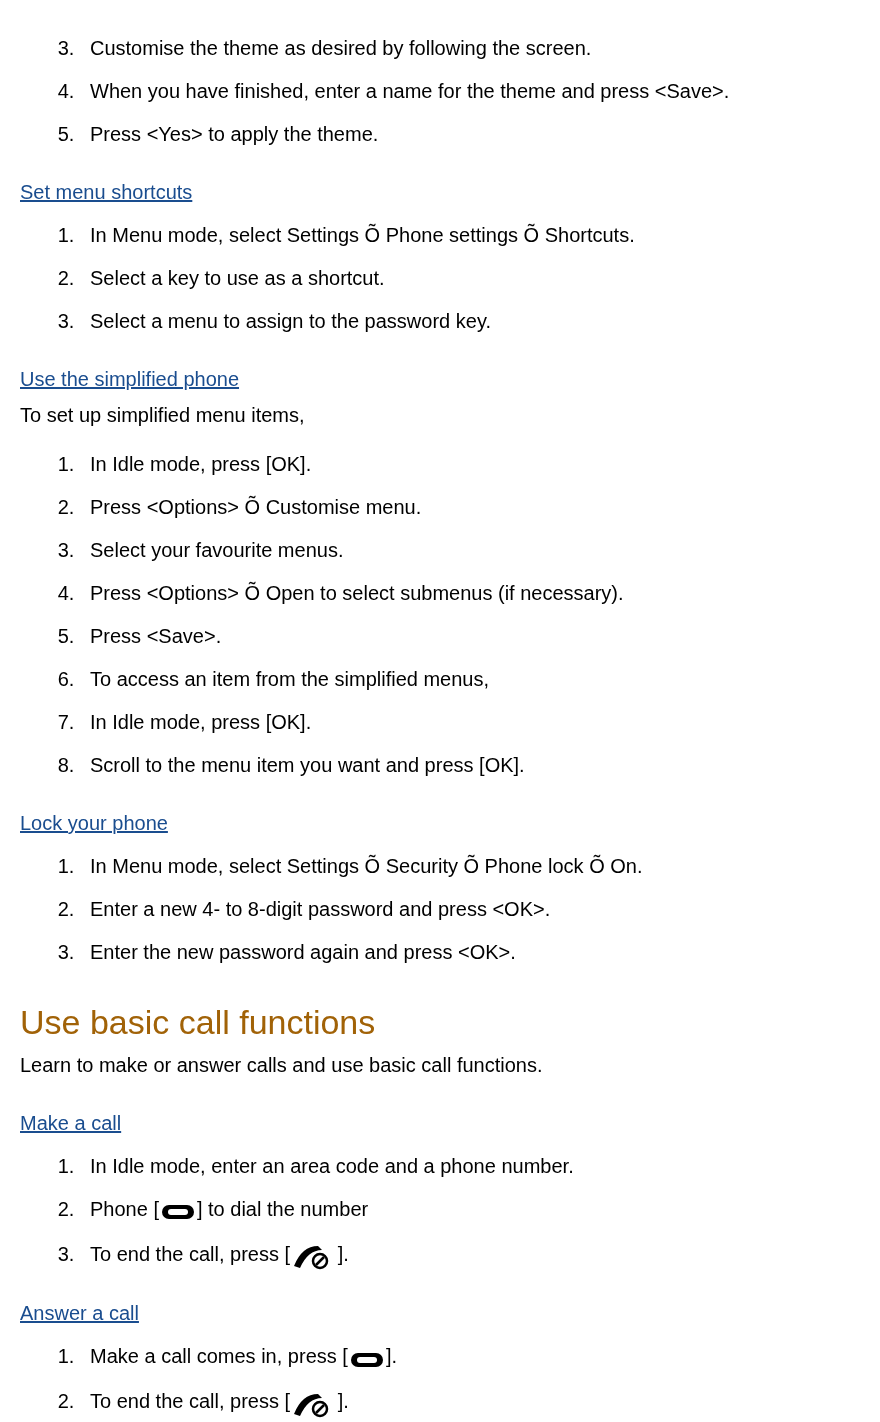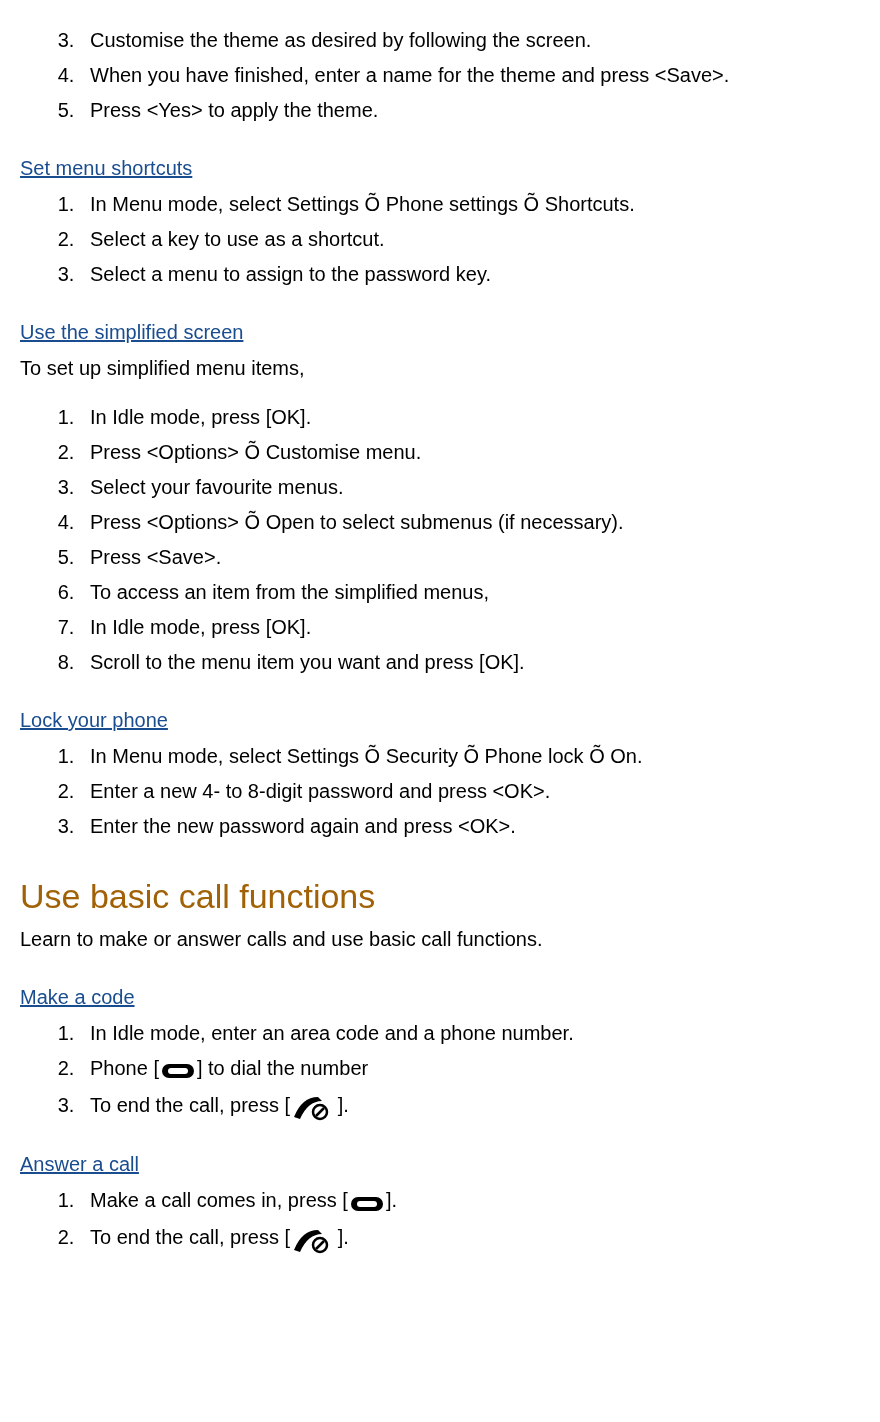--- a/index.html
+++ b/index.html
@@ -29,21 +29,21 @@
   .intro-text {
     margin-top: 2px;
     margin-bottom: 11px;
   }
   ol {
     margin: 4px 0 8px 0;
     padding-left: 60px;
   }
   ol li {
     padding-left: 10px;
-    margin: 5px 0;
+    margin: 13px 0;
   }
   .phone-icon {
     display: inline-block;
     vertical-align: middle;
     margin: 0 2px;
   }
   .icon-inline {
     display: inline;
     vertical-align: middle;
   }
@@ -57,21 +57,21 @@
   <li>Press &lt;Yes&gt; to apply the theme.</li>
 </ol>
 
 <div class="section-heading">Set menu shortcuts</div>
 <ol>
   <li>In Menu mode, select Settings Õ Phone settings Õ Shortcuts.</li>
   <li>Select a key to use as a shortcut.</li>
   <li>Select a menu to assign to the password key.</li>
 </ol>
 
-<div class="section-heading">Use the simplified screen</div>
+<div class="section-heading">Use the simplified phone</div>
 <div class="intro-text" style="margin-bottom:19px;">To set up simplified menu items,</div>
 <ol>
   <li>In Idle mode, press [OK].</li>
   <li>Press &lt;Options&gt; Õ Customise menu.</li>
   <li>Select your favourite menus.</li>
   <li>Press &lt;Options&gt; Õ Open to select submenus (if necessary).</li>
   <li>Press &lt;Save&gt;.</li>
   <li>To access an item from the simplified menus,</li>
   <li>In Idle mode, press [OK].</li>
   <li>Scroll to the menu item you want and press [OK].</li>
@@ -80,21 +80,21 @@
 <div class="section-heading">Lock your phone</div>
 <ol>
   <li>In Menu mode, select Settings Õ Security Õ Phone lock Õ On.</li>
   <li>Enter a new 4- to 8-digit password and press &lt;OK&gt;.</li>
   <li>Enter the new password again and press &lt;OK&gt;.</li>
 </ol>
 
 <div class="major-heading">Use basic call functions</div>
 <div class="intro-text">Learn to make or answer calls and use basic call functions.</div>
 
-<div class="section-heading">Make a code</div>
+<div class="section-heading">Make a call</div>
 <ol>
   <li>In Idle mode, enter an area code and a phone number.</li>
   <li>
     <span>Phone [</span><span class="phone-icon"><svg class="icon-inline" width="34" height="20" viewBox="0 0 34 20">
           <rect x="1" y="3" width="32" height="14" rx="7" fill="#000"></rect>
           <rect x="7" y="7" width="20" height="6" rx="3" fill="#fff"></rect>
         </svg></span><span>] to dial the number</span>
   </li>
   <li>
     <span>To end the call, press [</span><span class="phone-icon"><svg class="icon-inline" width="38" height="26" viewBox="0 0 38 26">

